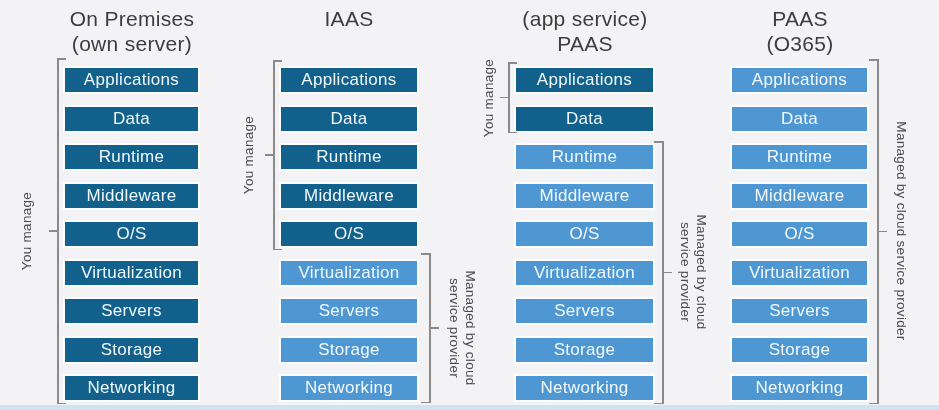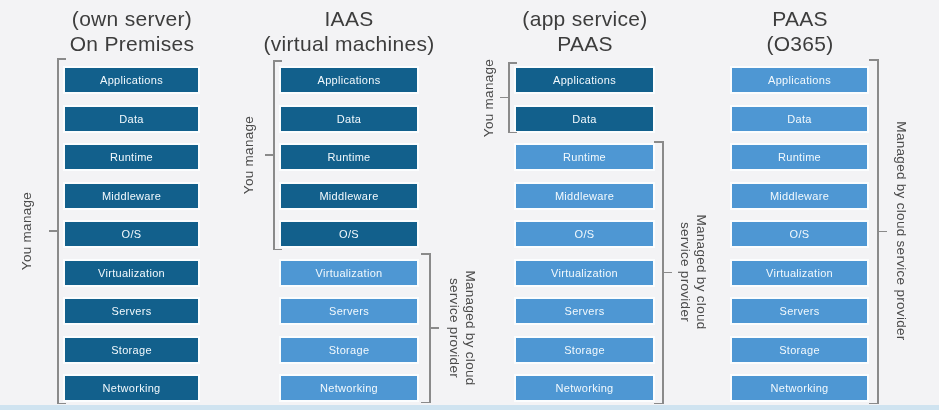--- a/index.html
+++ b/index.html
@@ -20,21 +20,21 @@
   .t1{left:2px;} .t2{left:219px;} .t3{left:455px;} .t4{left:670px;}
   
   .stack{position:absolute; top:66px; display:flex; flex-direction:column; gap:10.5px;}
   .s1{left:63px;  width:137px;}
   .s2{left:279px; width:140px;}
   .s3{left:514px; width:141px;}
   .s4{left:730px; width:139px;}
   .box{
     box-sizing:border-box; height:28px; border:2px solid #fbfdfe;
     display:flex; align-items:center; justify-content:center;
-    color:var(--boxtext); font-size:11px; letter-spacing:.3px; white-space:nowrap;
+    color:var(--boxtext); font-size:17px; letter-spacing:.3px; white-space:nowrap;
   }
   .box.dark{background:var(--dark);}
   .box.light{background:var(--light);}
   
   .bracket{position:absolute; width:17px;}
   .bracket .v{position:absolute; left:8px; top:0; bottom:0; width:1.5px; background:var(--bracket);}
   .bracket .t-top{position:absolute; top:0; height:1.5px; background:var(--bracket);}
   .bracket .t-bot{position:absolute; bottom:0; height:1.5px; background:var(--bracket);}
   .bracket .t-mid{position:absolute; top:50%; margin-top:-1px; height:1.5px; width:8px; background:var(--bracket);}
   .bracket.bleft .t-top, .bracket.bleft .t-bot{left:8px; right:0;}
@@ -63,26 +63,25 @@
   .r4{left:901px; top:231px;}
   
   .strip{position:absolute; left:0; bottom:0; width:100%; height:5px; background:var(--strip);}
 </style>
 </head>
 <body>
 
 <div class="canvas">
 
   <div class="title t1">
+    <span>On Premises</span>
     <span>(own server)</span>
-    <span>On Premises</span>
   </div>
   <div class="title t2">
     <span>IAAS</span>
-    <span>(virtual machines)</span>
   </div>
   <div class="title t3">
     <span>(app service)</span>
     <span>PAAS</span>
   </div>
   <div class="title t4">
     <span>PAAS</span>
     <span>(O365)</span>
   </div>
 

